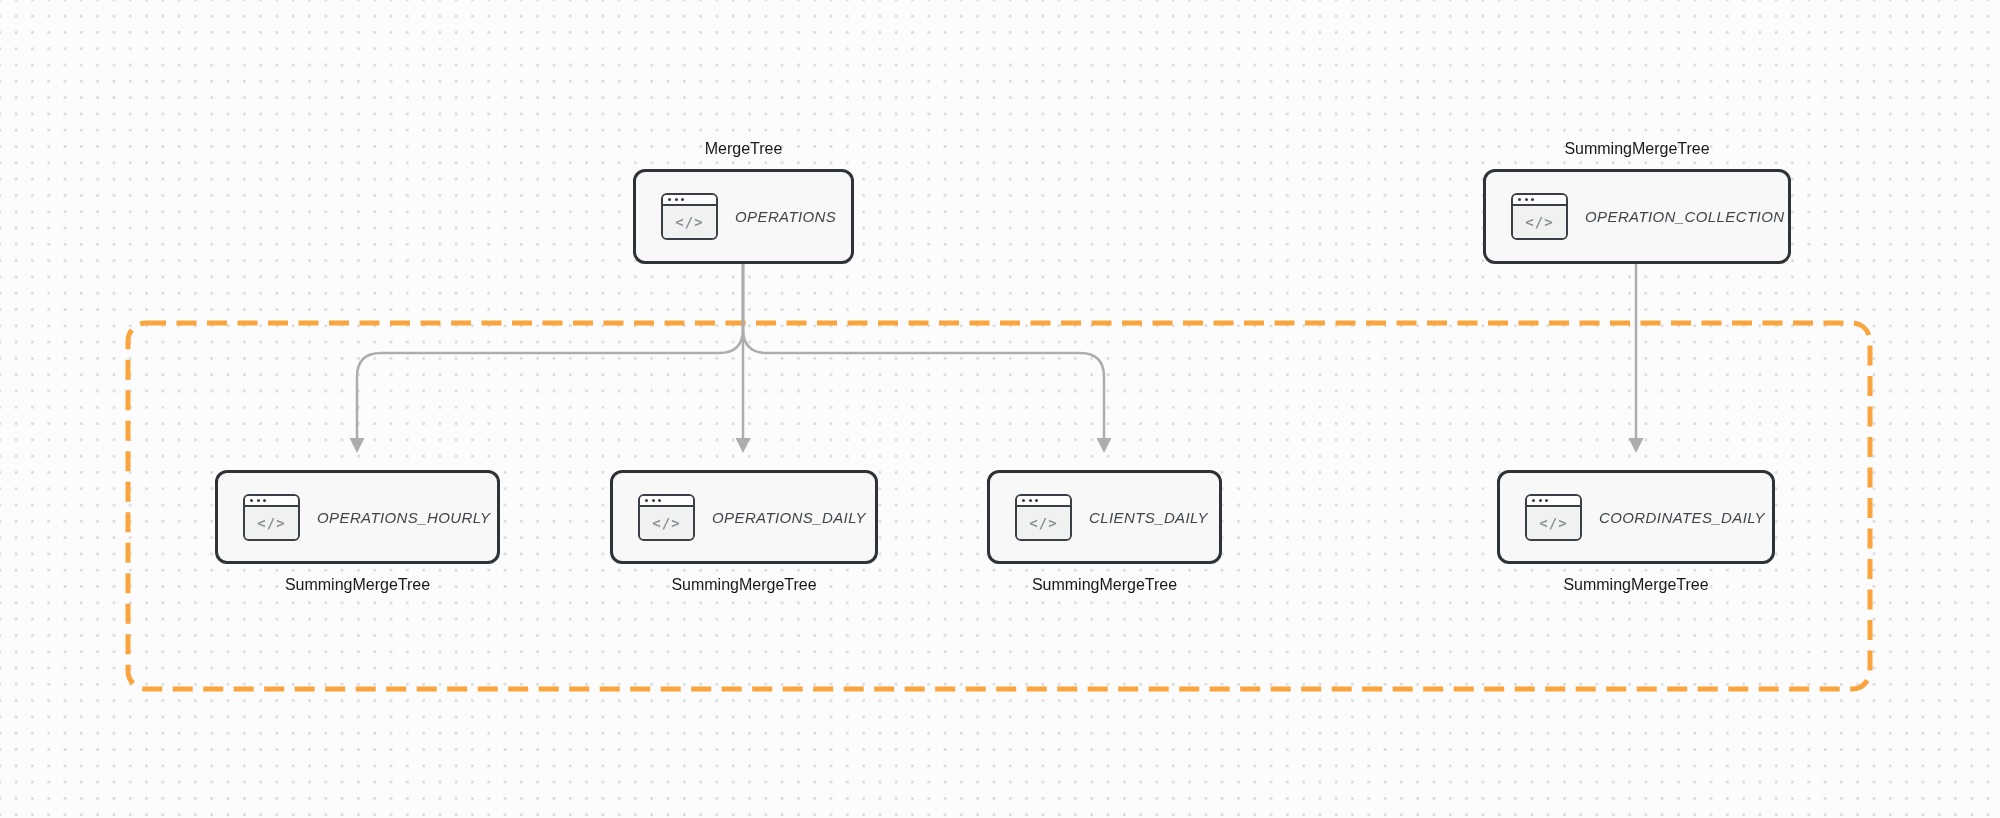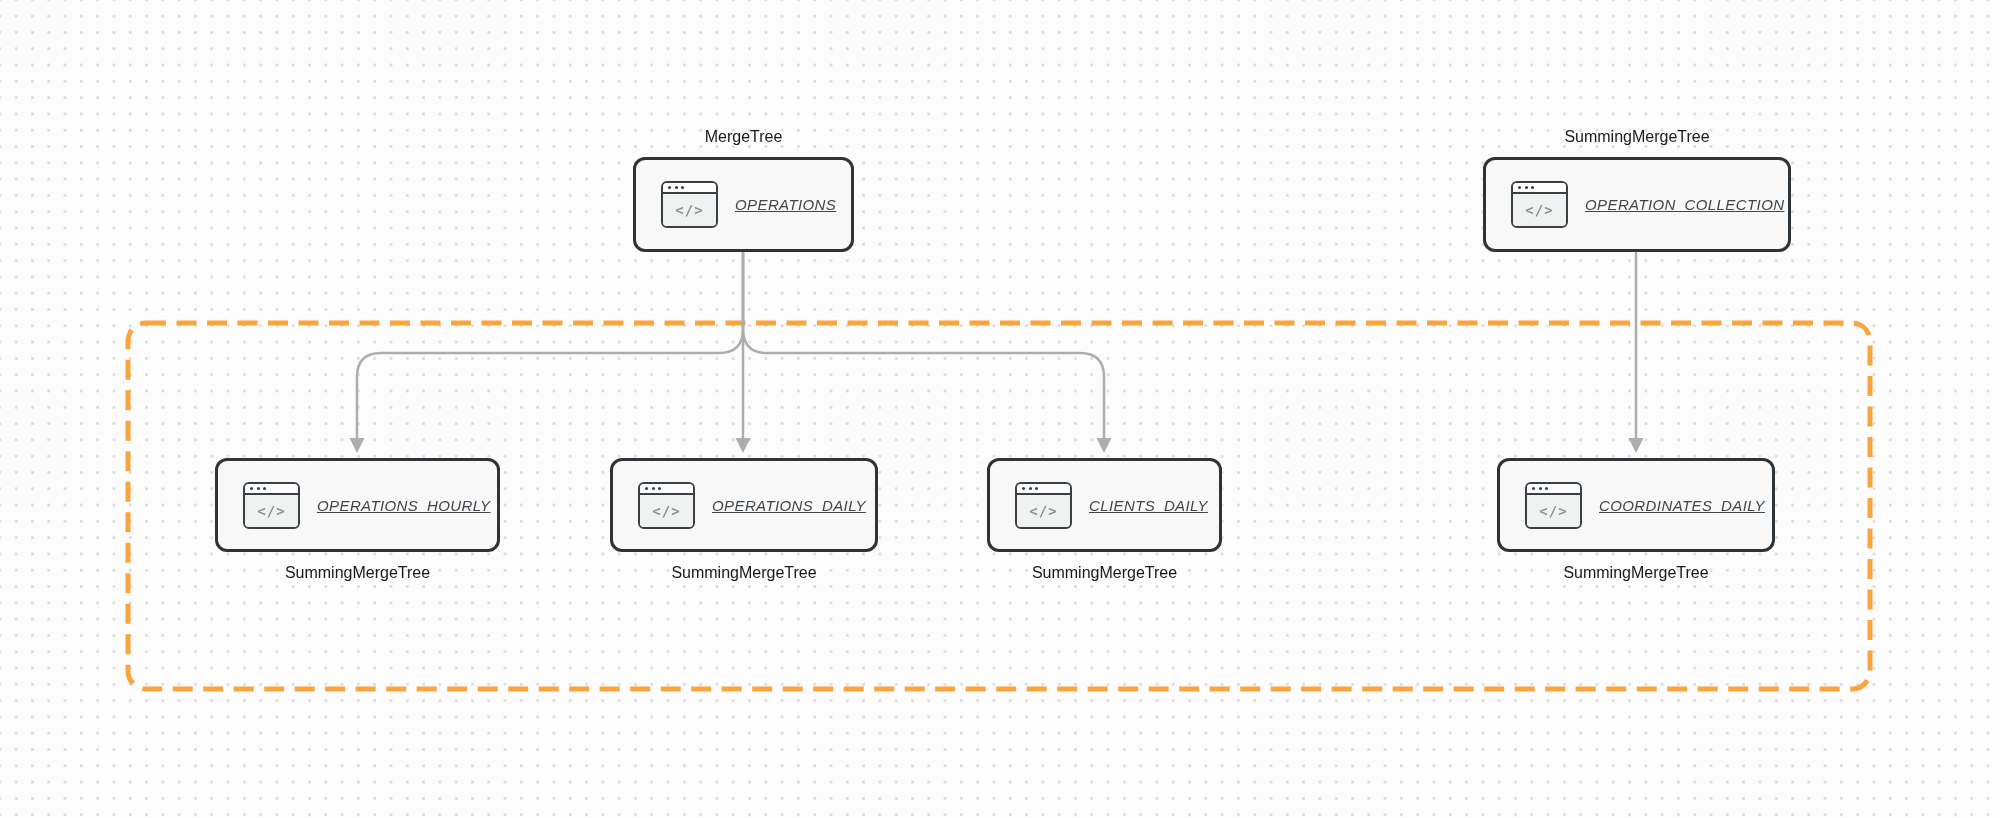--- a/index.html
+++ b/index.html
@@ -12,37 +12,36 @@
     background-color:#FCFCFC;
     background-image: radial-gradient(circle, #dcdde0 1.3px, transparent 1.6px);
     background-size:16.3px 16.3px;
     background-position:8px 8px;
     overflow:hidden;
   }
 
   .layer { position:absolute; left:0; top:0; }
 
   
-  .node-group { position:absolute; }
+  .node-group { position:absolute;margin-top:12px; }
   .node {
     position:absolute; left:0; top:0; width:100%; height:100%;
     background:#F7F8F7;
     border:3px solid #2E3338;
     border-radius:12px;
     display:flex; align-items:center;
     padding-left:25px; gap:17px;
   }
   .node-title {
     font-style:italic;
     font-size:15px;
     font-weight:500;
     letter-spacing:0.4px;
     color:#3F454B;
     white-space:nowrap;
-    text-decoration:underline;
   }
   .engine-label {
     position:absolute; left:0; width:100%;
     text-align:center;
     font-size:16px; font-weight:500;
     color:#17191C;
     white-space:nowrap;
   }
   .engine-top   { bottom:calc(100% + 11px); }
   .engine-bottom{ top:calc(100% + 12px); }

